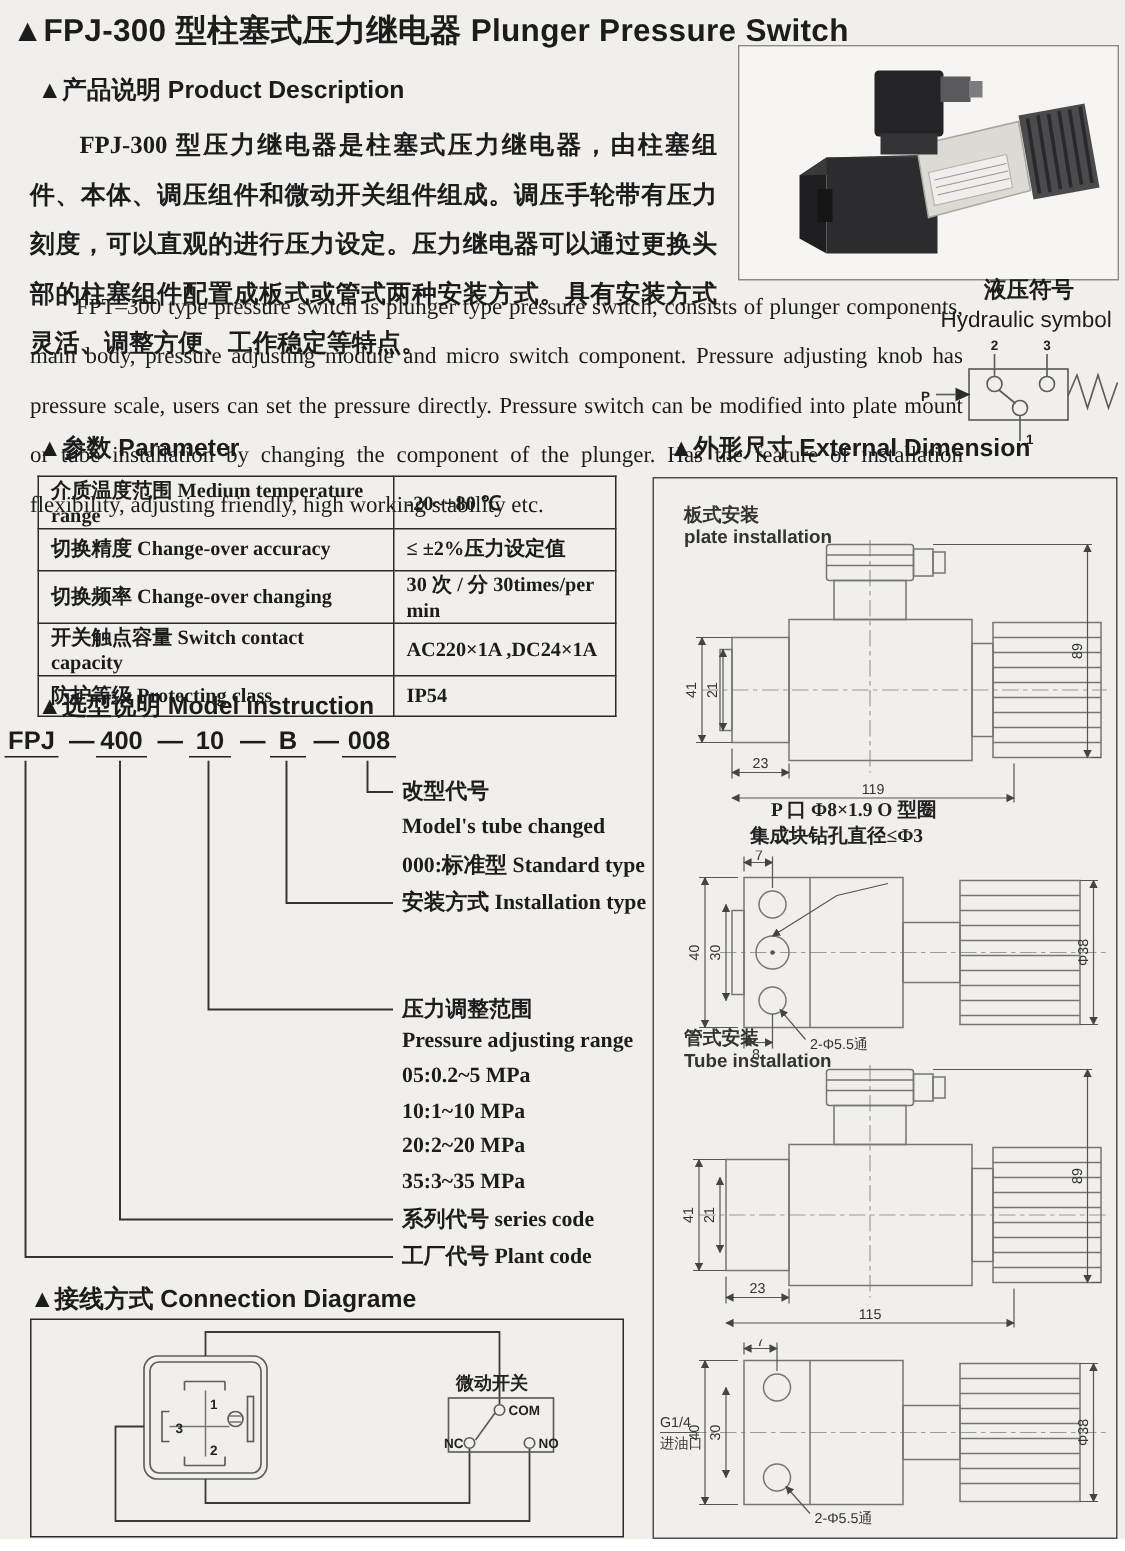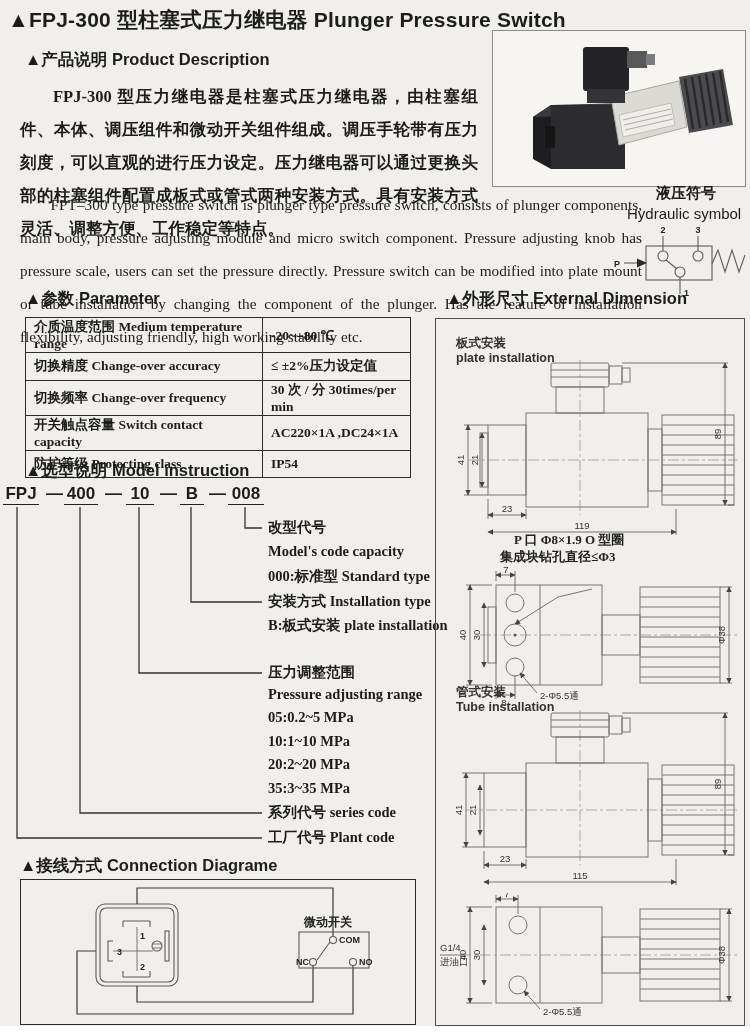--- a/index.html
+++ b/index.html
@@ -109,21 +109,21 @@
     <tbody>
       <tr>
         <td style="width:220px;">介质温度范围   Medium temperature range</td>
         <td>-20~+80 ℃</td>
       </tr>
       <tr>
         <td>切换精度   Change-over accuracy</td>
         <td>≤ ±2%压力设定值</td>
       </tr>
       <tr>
-        <td>切换频率   Change-over frequency</td>
+        <td>切换频率   Change-over changing</td>
         <td>30 次 / 分   30times/per min</td>
       </tr>
       <tr>
         <td>开关触点容量   Switch contact capacity</td>
         <td>AC220×1A ,DC24×1A</td>
       </tr>
       <tr>
         <td>防护等级   Protecting class</td>
         <td>IP54</td>
       </tr>
@@ -148,24 +148,23 @@
     <g stroke="#333" stroke-width="1.3" fill="none">
       <polyline points="17,0 17,331 262,331"></polyline>
       <polyline points="80,0 80,306 262,306"></polyline>
       <polyline points="139,0 139,166 262,166"></polyline>
       <polyline points="191,0 191,95 262,95"></polyline>
       <polyline points="245,0 245,21 262,21"></polyline>
     </g>
   </svg>
 
   <div class="abs m-label" style="left:268px;top:518px;">改型代号</div>
-  <div class="abs m-label" style="left:268px;top:543px;">Model's code capacity</div>
+  <div class="abs m-label" style="left:268px;top:543px;">Model's tube changed</div>
   <div class="abs m-label" style="left:268px;top:567px;">000:标准型 Standard type</div>
   <div class="abs m-label" style="left:268px;top:592px;">安装方式 Installation type</div>
-  <div class="abs m-label" style="left:268px;top:616px;">B:板式安装 plate installation</div>
   <div class="abs m-label" style="left:268px;top:663px;">压力调整范围</div>
   <div class="abs m-label" style="left:268px;top:686px;">Pressure adjusting range</div>
   <div class="abs m-label" style="left:268px;top:709px;">05:0.2~5 MPa</div>
   <div class="abs m-label" style="left:268px;top:733px;">10:1~10 MPa</div>
   <div class="abs m-label" style="left:268px;top:756px;">20:2~20 MPa</div>
   <div class="abs m-label" style="left:268px;top:780px;">35:3~35 MPa</div>
   <div class="abs m-label" style="left:268px;top:803px;">系列代号 series code</div>
   <div class="abs m-label" style="left:268px;top:828px;">工厂代号 Plant code</div>
 
   <div class="abs sec-head" style="left:20px;top:855px;">▲接线方式  Connection  Diagrame</div>

